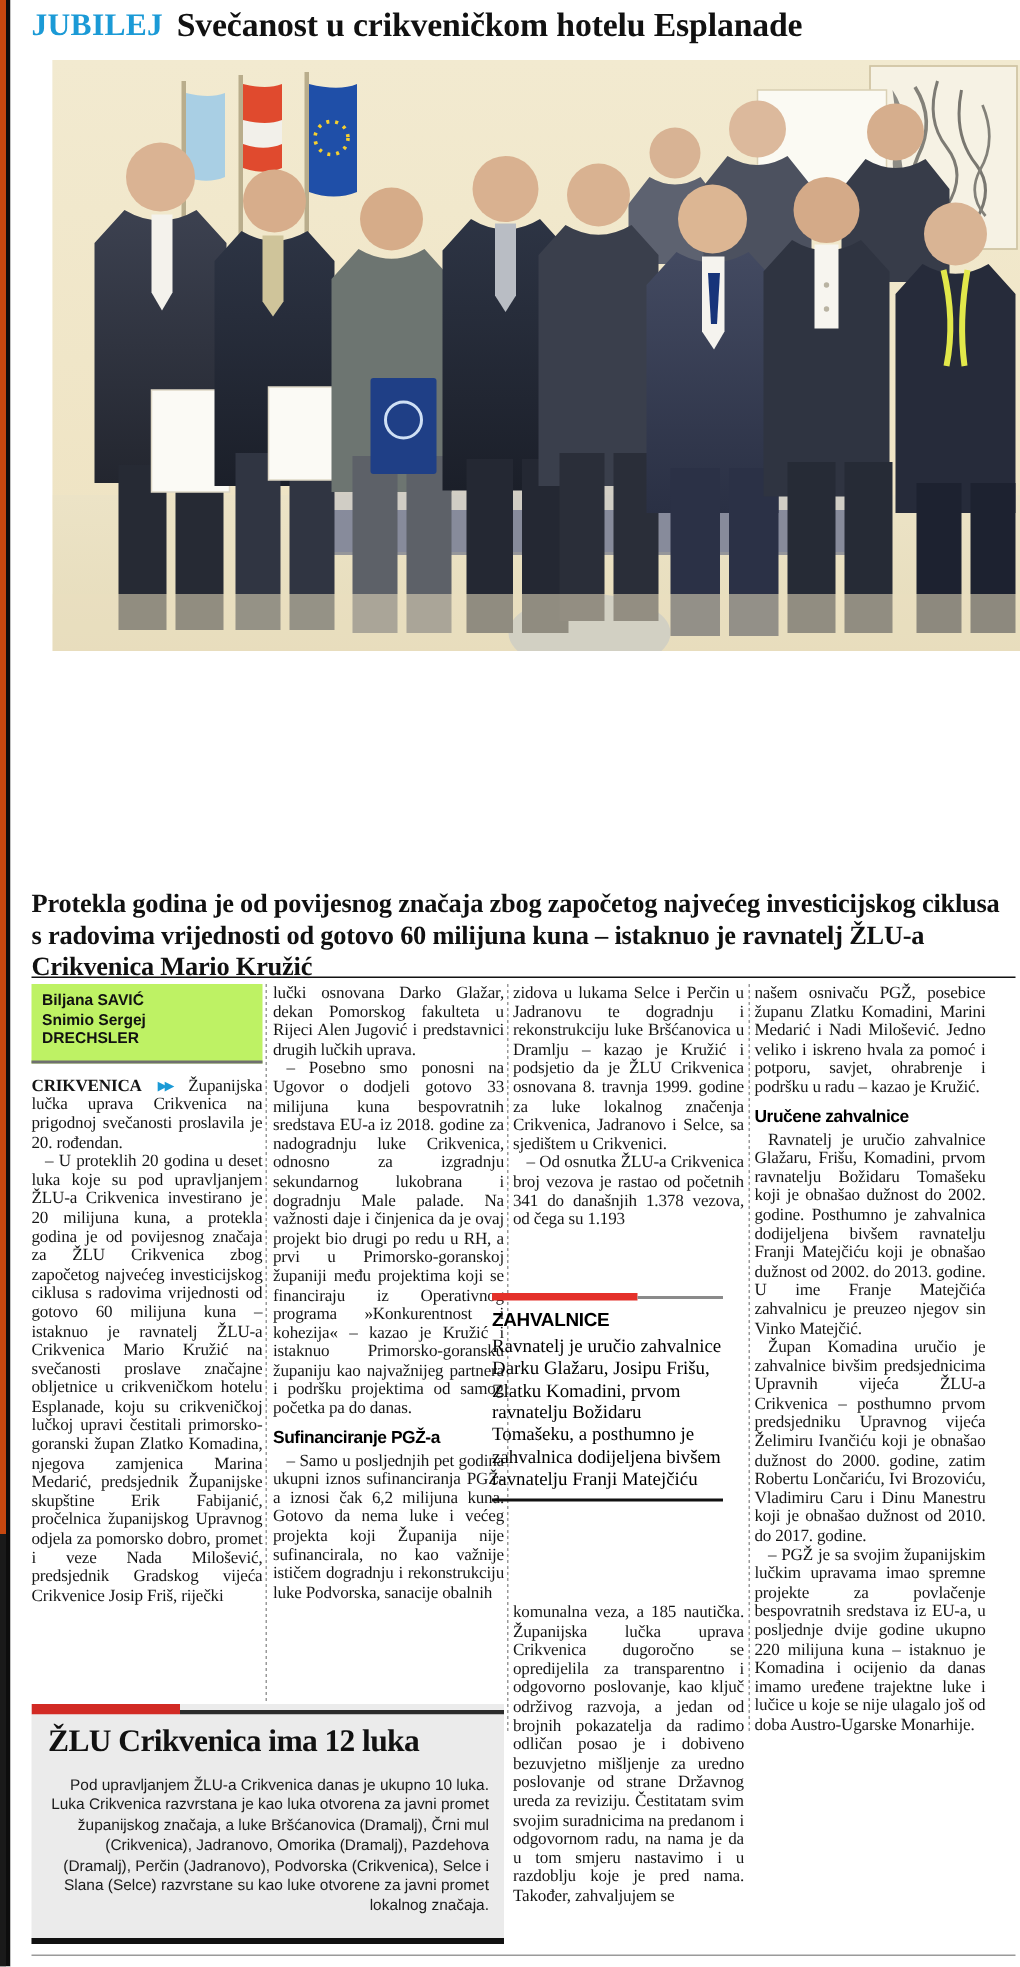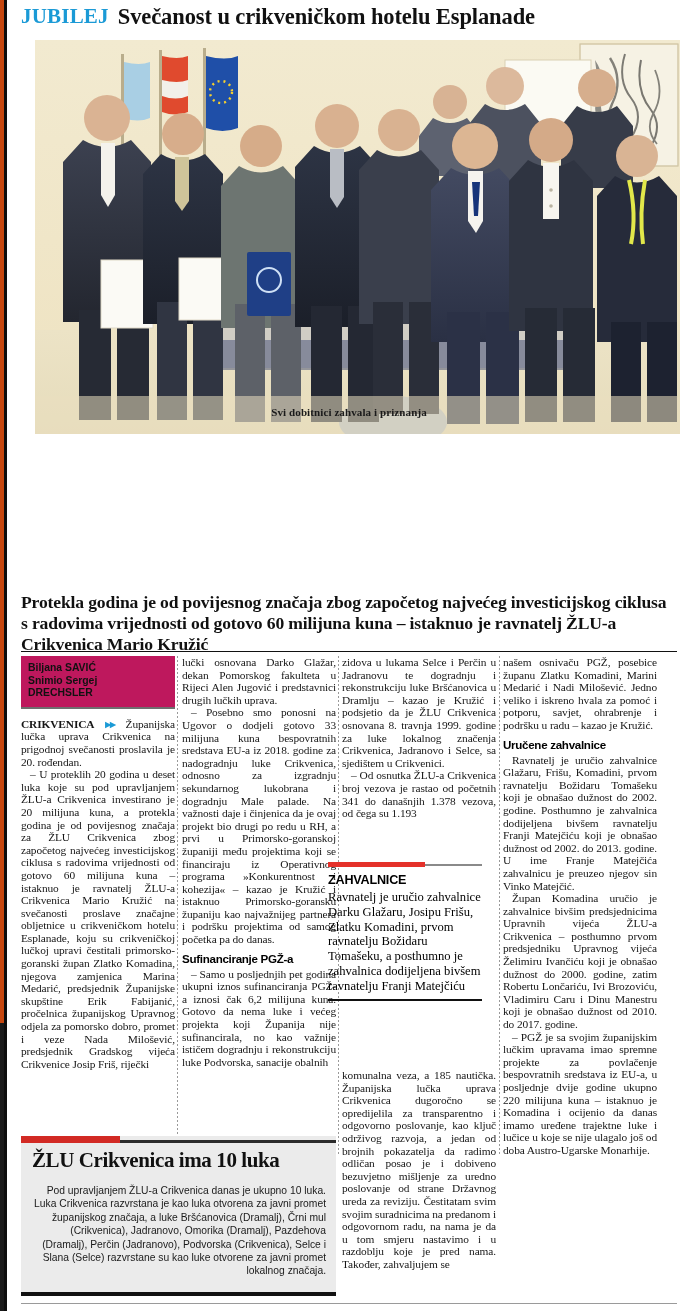--- a/index.html
+++ b/index.html
@@ -82,21 +82,21 @@
     color:#161616;
     hyphens:auto;
     -webkit-hyphens:auto;
     letter-spacing:-.12px;
   }
   .bodytext p{margin:0;text-indent:9px;}
   .bodytext p.noind{text-indent:0;}
 
   
   .byline{
-    width:154px;background:#be185d;border-bottom:2px solid #6f6f6f;
+    width:154px;background:#bef264;border-bottom:2px solid #6f6f6f;
     padding:6px 7px 7px 7px;box-sizing:border-box;
     font-family:"Liberation Sans", sans-serif;
     font-weight:bold;font-size:10.4px;line-height:12.6px;color:#111;
     margin-bottom:9px;
   }
   .dateline{font-family:"Liberation Serif", serif;font-weight:bold;font-size:11.4px;}
   .arrow{color:#1b9ad6;font-weight:bold;letter-spacing:-1px;}
 
   .subhead{
     font-family:"Liberation Sans", sans-serif;
@@ -272,21 +272,20 @@
           <path d="M580 136 q22 13 44 0 l18 20 v146 h-80 v-146 z" fill="#262b3a"></path>
           <path d="M594 140 q8 34 2 64" stroke="#e2e84a" stroke-width="4" fill="none"></path>
           <path d="M610 140 q-6 34 -2 64" stroke="#e2e84a" stroke-width="4" fill="none"></path>
           <rect x="576" y="282" width="30" height="100" fill="#1d2230"></rect>
           <rect x="612" y="282" width="30" height="100" fill="#1d2230"></rect>
         </g>
 
         <rect x="0" y="356" width="656" height="38" fill="#e9dfc0" opacity=".55"></rect>
       </svg>
     </div>
-    <div class="photo-caption">Svi dobitnici zahvala i priznanja</div>
   </div>
 
 
   <div class="deck">Protekla godina je od povijesnog značaja zbog započetog najvećeg investicijskog ciklusa s radovima vrijednosti od gotovo 60 milijuna kuna – istaknuo je ravnatelj ŽLU-a Crikvenica Mario Kružić</div>
 
   <div class="rule-top"></div>
 
   <div class="cols">
     <div class="vrule vr1"></div>
     <div class="vrule vr2"></div>
@@ -347,18 +346,18 @@
 
   <div style="position:absolute;left:335px;top:1069px;width:154px;" class="bodytext">
     <p class="noind">komunalna veza, a 185 nautička. Županijska lučka uprava Crikvenica dugoročno se opredijelila za transparentno i odgovorno poslovanje, kao ključ održivog razvoja, a jedan od brojnih pokazatelja da radimo odličan posao je i dobiveno bezuvjetno mišljenje za uredno poslovanje od strane Državnog ureda za reviziju. Čestitatam svim svojim suradnicima na predanom i odgovornom radu, na nama je da u tom smjeru nastavimo i u razdoblju koje je pred nama. Također, zahvaljujem se</p>
   </div>
 
   <div class="infobox">
     <div class="bartop">
       <div class="redbar"></div>
       <div class="blkbar"></div>
     </div>
-    <div class="info-title">ŽLU Crikvenica ima 10 luka</div>
+    <div class="info-title">ŽLU Crikvenica ima 12 luka</div>
     <div class="info-body">Pod upravljanjem ŽLU-a Crikvenica danas je ukupno 10 luka. Luka Crikvenica razvrstana je kao luka otvorena za javni promet županijskog značaja, a luke Bršćanovica (Dramalj), Črni mul (Crikvenica), Jadranovo, Omorika (Dramalj), Pazdehova (Dramalj), Perčin (Jadranovo), Podvorska (Crikvenica), Selce i Slana (Selce) razvrstane su kao luke otvorene za javni promet lokalnog značaja.</div>
   </div>
 
   <div class="hrule-bottom"></div>
 </div>
 
 </body></html>

